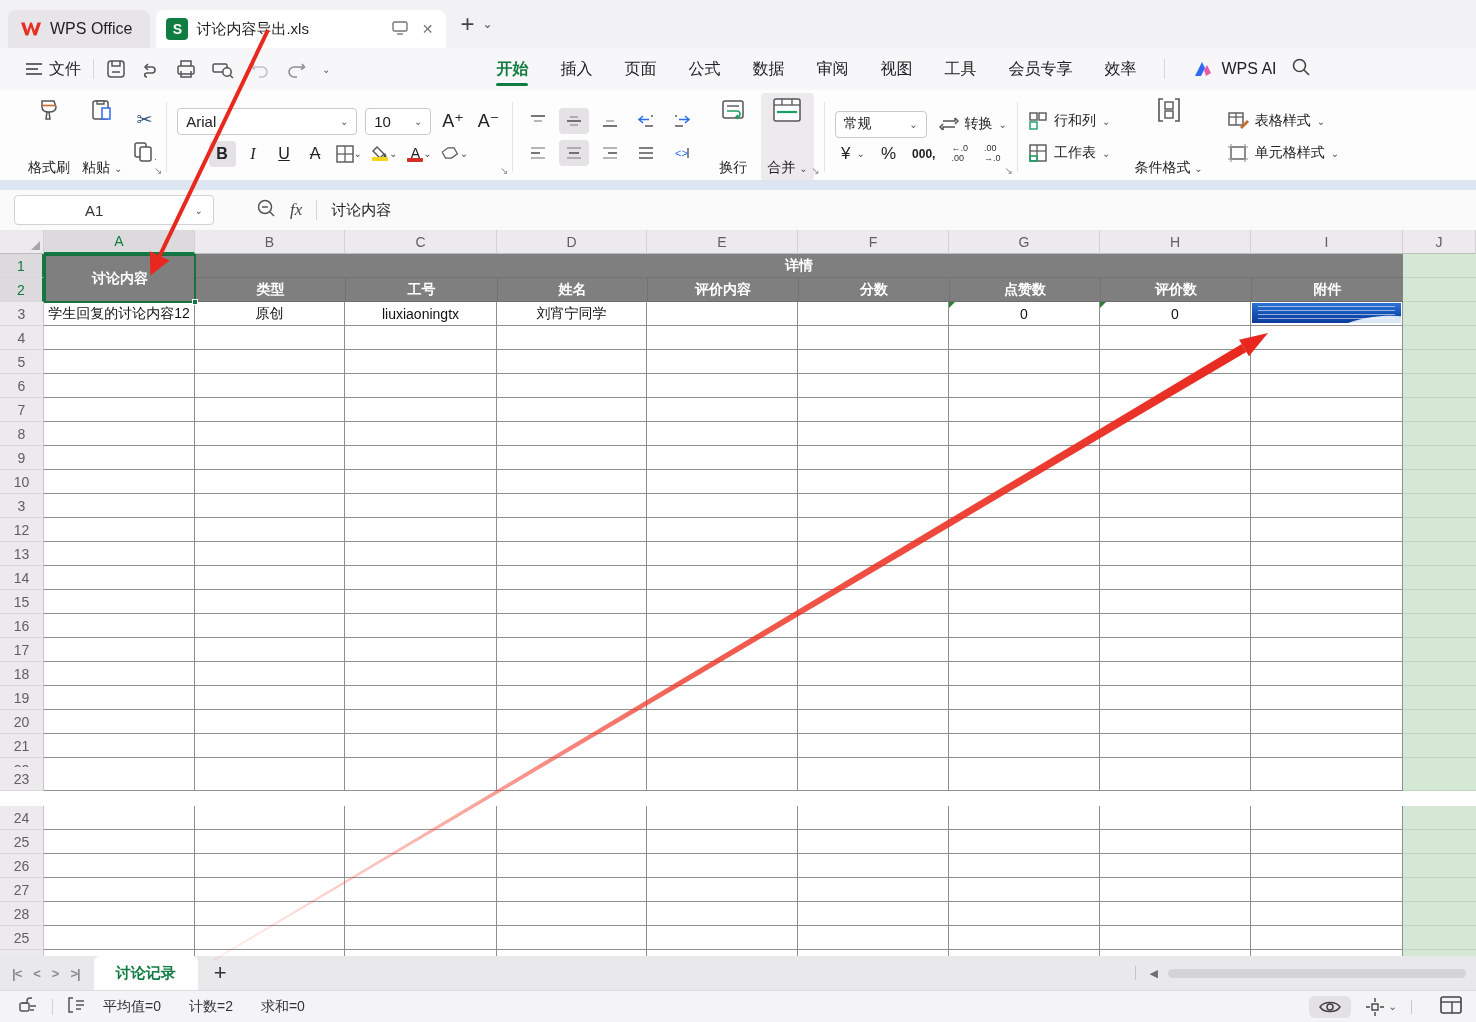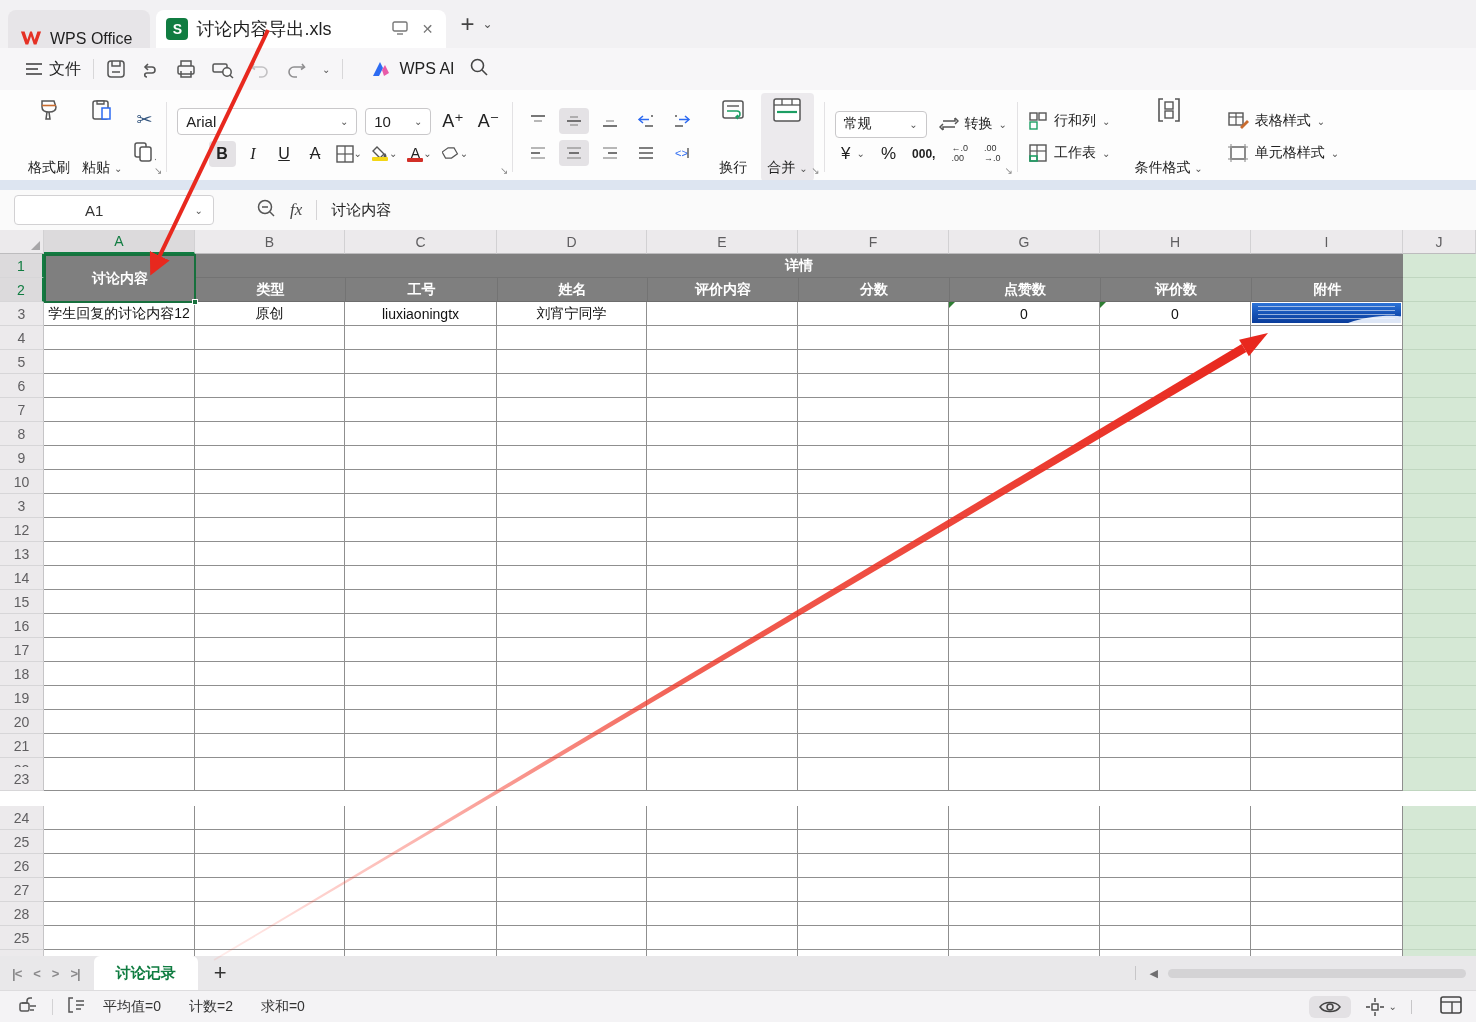--- a/index.html
+++ b/index.html
@@ -2,26 +2,26 @@
 <html><head>
 <meta charset="utf-8">
 <style>
   * { margin:0; padding:0; box-sizing:border-box; }
   html,body { width:1476px; height:1022px; overflow:hidden; }
   body { font-family:"Liberation Sans","DejaVu Sans",sans-serif; color:#333; }
   .screen { position:relative; width:1476px; height:1022px; background:#fff; overflow:hidden; }
 
   
   .titlebar { position:absolute; left:0; top:0; width:1476px; height:48px; background:#f2f1f3; display:flex; align-items:center; }
-  .app-pill { display:flex; align-items:flex-end; gap:8px; background:#e7e5e8; height:38px; margin-left:8px; padding:0 18px 0 12px; border-radius:8px 8px 0 0; align-self:flex-end; }
+  .app-pill { display:flex; align-items:center; gap:8px; background:#e7e5e8; height:38px; margin-left:8px; padding:0 18px 0 12px; border-radius:8px 8px 0 0; align-self:flex-end; }
   .wps-logo { width:22px; height:20px; }
   .app-name { font-size:16px; color:#1f1f1f; }
   .doc-tab { display:flex; align-items:center; gap:8px; background:#fff; height:38px; margin-left:6px; padding:0 10px 0 10px; border-radius:8px 8px 0 0; width:290px; align-self:flex-end; }
   .s-badge { width:22px; height:22px; border-radius:4px; background:#107c41; color:#fff; font-weight:bold; font-size:14px; display:flex; align-items:center; justify-content:center; }
-  .doc-title { font-size:18px; color:#1f1f1f; flex:1; white-space:nowrap; overflow:hidden; }
+  .doc-title { font-size:15px; color:#1f1f1f; flex:1; white-space:nowrap; overflow:hidden; }
   .tab-ico { color:#777; font-size:14px; padding:0 3px; }
   .newtab { font-size:24px; color:#444; margin-left:14px; line-height:1; }
   .newtab-chev { font-size:12px; color:#555; margin-left:8px; }
 
   
   .menubar { position:absolute; left:0; top:48px; width:1476px; height:42px; background:#f7f6f8; display:flex; align-items:center; }
   .file-btn { display:flex; align-items:center; gap:7px; margin-left:26px; font-size:16px; color:#222; }
   .mb-divider { width:1px; height:20px; background:#d8d7d9; margin:0 12px; }
   .qa-icons { display:flex; align-items:center; gap:16px; }
   .qa-icons svg { display:block; }
@@ -197,20 +197,32 @@
           </svg>
         </span>
       <span>
           <svg width="20" height="18" viewBox="0 0 20 18">
             <path d="M16 4 L18.5 7 L15 9.5" fill="none" stroke="#8f8e90" stroke-width="1.6"></path>
             <path d="M18 7 h-10 a5 5 0 0 0 0 10 h3" fill="none" stroke="#8f8e90" stroke-width="1.6"></path>
           </svg>
         </span>
       <span class="chev">⌄</span>
     </div>
+    <div class="menus" id="menus">
+        <span class="menu-item active">开始</span>
+        <span class="menu-item">插入</span>
+        <span class="menu-item">页面</span>
+        <span class="menu-item">公式</span>
+        <span class="menu-item">数据</span>
+        <span class="menu-item">审阅</span>
+        <span class="menu-item">视图</span>
+        <span class="menu-item">工具</span>
+        <span class="menu-item">会员专享</span>
+        <span class="menu-item">效率</span>
+      </div>
     <div class="mb-divider"></div>
     <div class="wpsai">
       <svg width="20" height="18" viewBox="0 0 20 18">
           <path d="M2 16 L9 2 L12 8 L8 16 Z" fill="#2d6bf2"></path>
           <path d="M11 10 L14 5 L18 13 L13 16 Z" fill="#e85ba8"></path>
         </svg>
       <span>WPS AI</span>
     </div>
     <span class="search-btn"><svg width="20" height="20" viewBox="0 0 20 20">
           <circle cx="8.5" cy="8.5" r="6" fill="none" stroke="#444" stroke-width="1.6"></circle>

